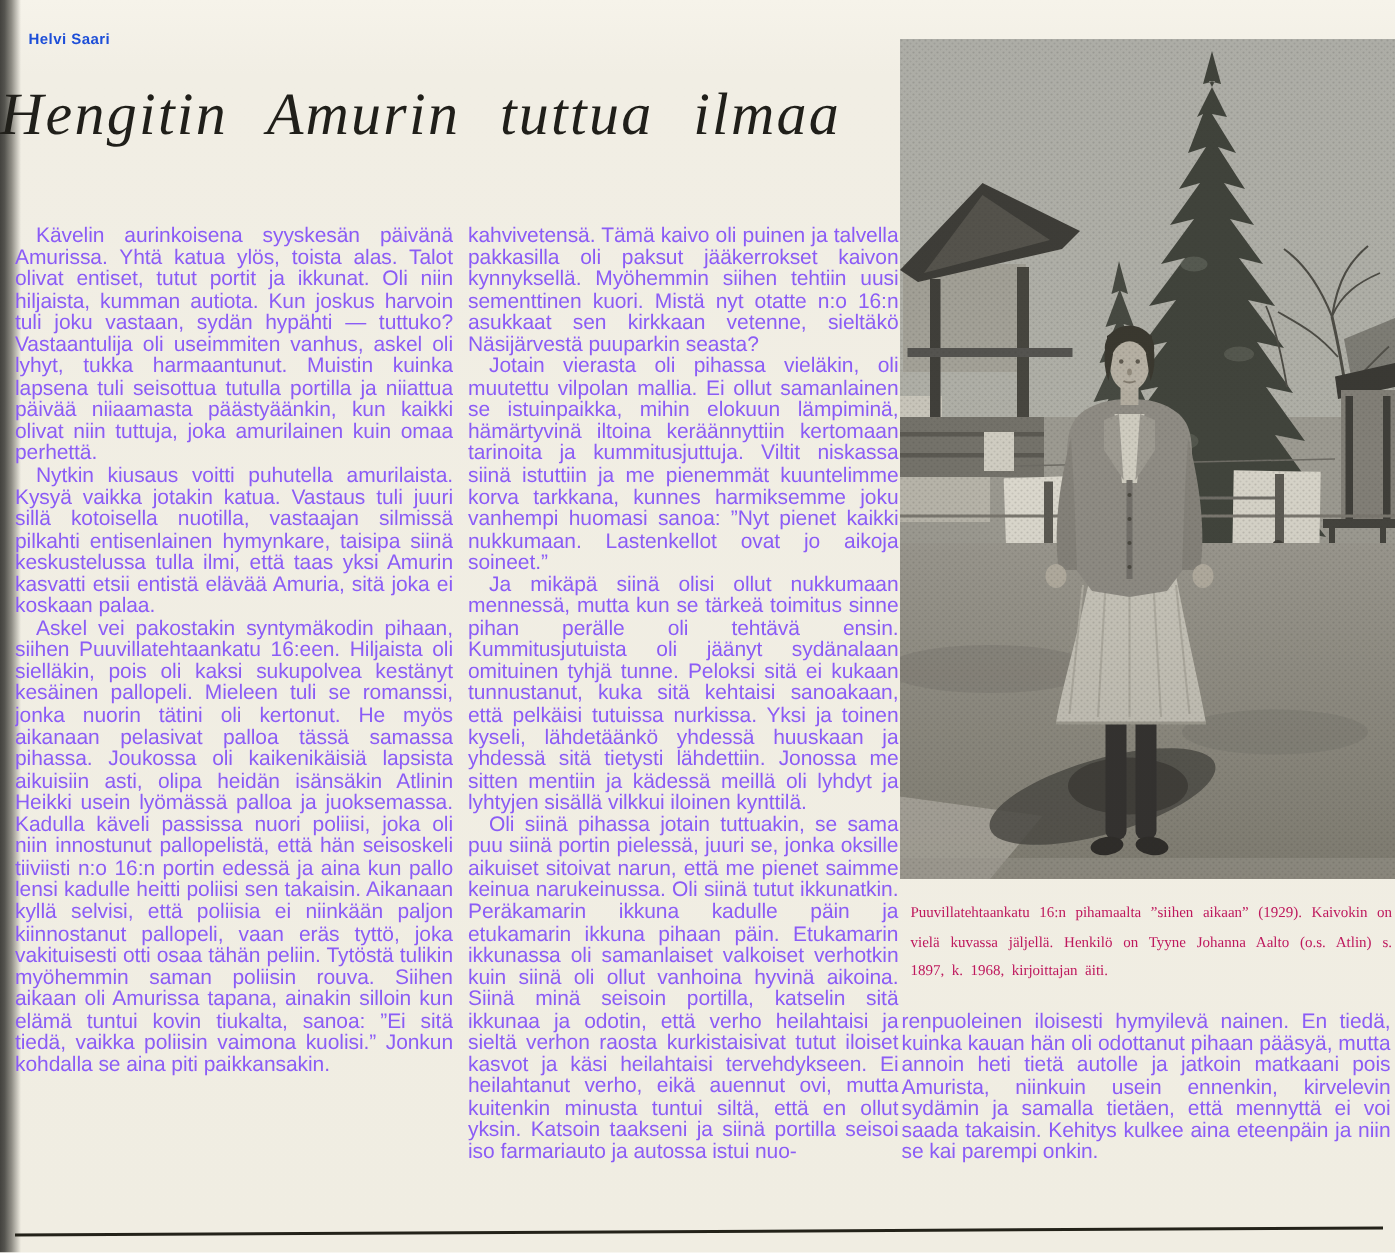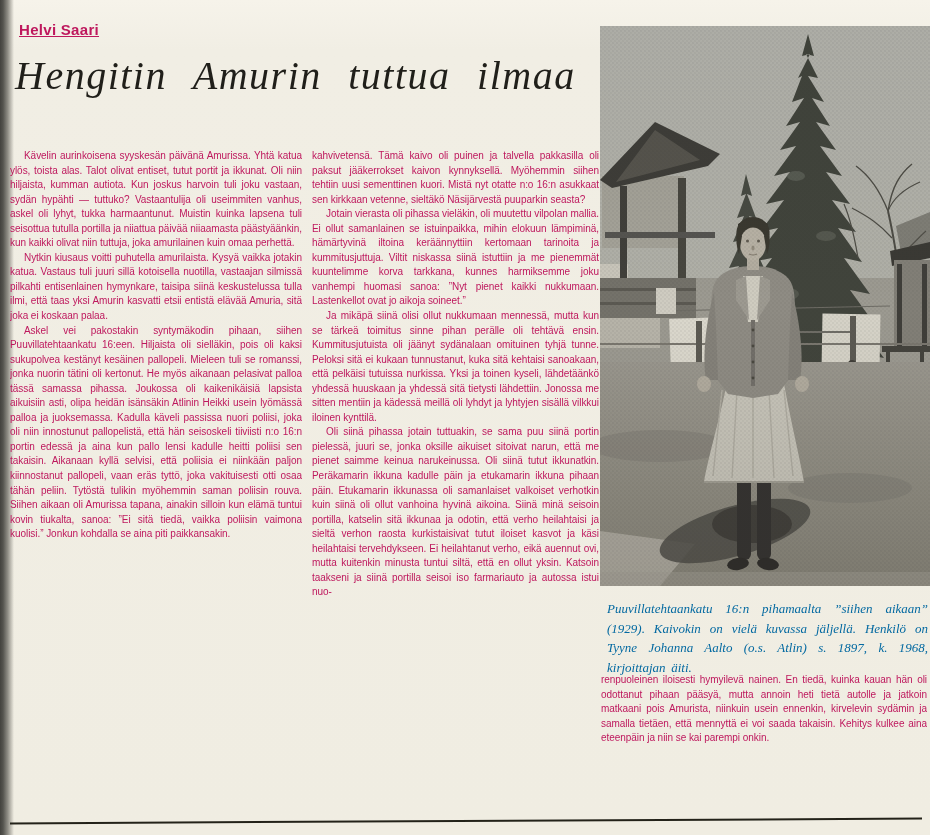--- a/index.html
+++ b/index.html
@@ -1,38 +1,38 @@
 <!DOCTYPE html>
 <html lang="fi"><head>
 <meta charset="utf-8">
 <style>
   html,body{margin:0;padding:0;}
   body{width:930px;height:835px;position:relative;overflow:hidden;
        background:linear-gradient(180deg,#f6f3ea 0%,#f1eee4 6%,#f0ede2 100%);
        font-family:"Liberation Sans",sans-serif;color:#29271f;}
   .binding{position:absolute;left:0;top:0;width:14px;height:835px;
        background:linear-gradient(90deg,#43423e 0%,#55544f 22%,#8f8d85 55%,rgba(240,237,226,0) 100%);}
-  .author{position:absolute;left:19px;top:21px;font-size:15px;font-weight:bold;
-       letter-spacing:.3px;color:#be185d;text-decoration:underline;}
-  .title{position:absolute;left:15px;top:52px;width:590px;
+  .author{position:absolute;left:19px;top:21px;font-size:10px;font-weight:bold;
+       letter-spacing:.3px;color:#1d4ed8;}
+  .title{position:absolute;left:0;top:52px;width:590px;
        font-family:"Liberation Serif",serif;font-style:italic;font-weight:500;
        font-size:40px;letter-spacing:1.5px;word-spacing:15px;color:#201f1a;}
-  .col{position:absolute;text-align:justify;font-size:10px;line-height:14.55px;
-       letter-spacing:-.05px;color:#be185d;overflow:hidden;}
+  .col{position:absolute;text-align:justify;font-size:14px;line-height:14.55px;
+       letter-spacing:-.05px;color:#8b5cf6;overflow:hidden;}
   .col p{margin:0;padding:0;}
   .col p.indent{text-indent:14px;}
   .col1{left:10px;top:149px;width:292px;height:670px;}
   .col2{left:312px;top:149px;width:287px;height:670px;}
   .col3{left:601px;top:673px;width:326px;height:130px;}
   .photo{position:absolute;left:600px;top:26px;width:330px;height:560px;
        background:#b3b3ab;box-shadow:0 0 0 1px #9b998f inset;}
   .photo svg{display:block;width:330px;height:560px;}
   .caption{position:absolute;left:607px;top:599px;width:321px;
-       font-family:"Liberation Serif",serif;font-style:italic;font-size:13px;
-       line-height:19.6px;text-align:justify;word-spacing:2.5px;color:#0369a1;}
+       font-family:"Liberation Serif",serif;font-size:10px;
+       line-height:19.6px;text-align:justify;word-spacing:2.5px;color:#be185d;}
   .rule{position:absolute;left:10px;top:820px;width:912px;height:2px;
        background:#232219;transform:rotate(-.3deg);}
 </style>
 </head>
 <body>
 
 <div class="binding"></div>
 
 <div class="author">Helvi Saari</div>
 <h1 class="title" style="margin:0;">Hengitin  Amurin  tuttua  ilmaa</h1>

